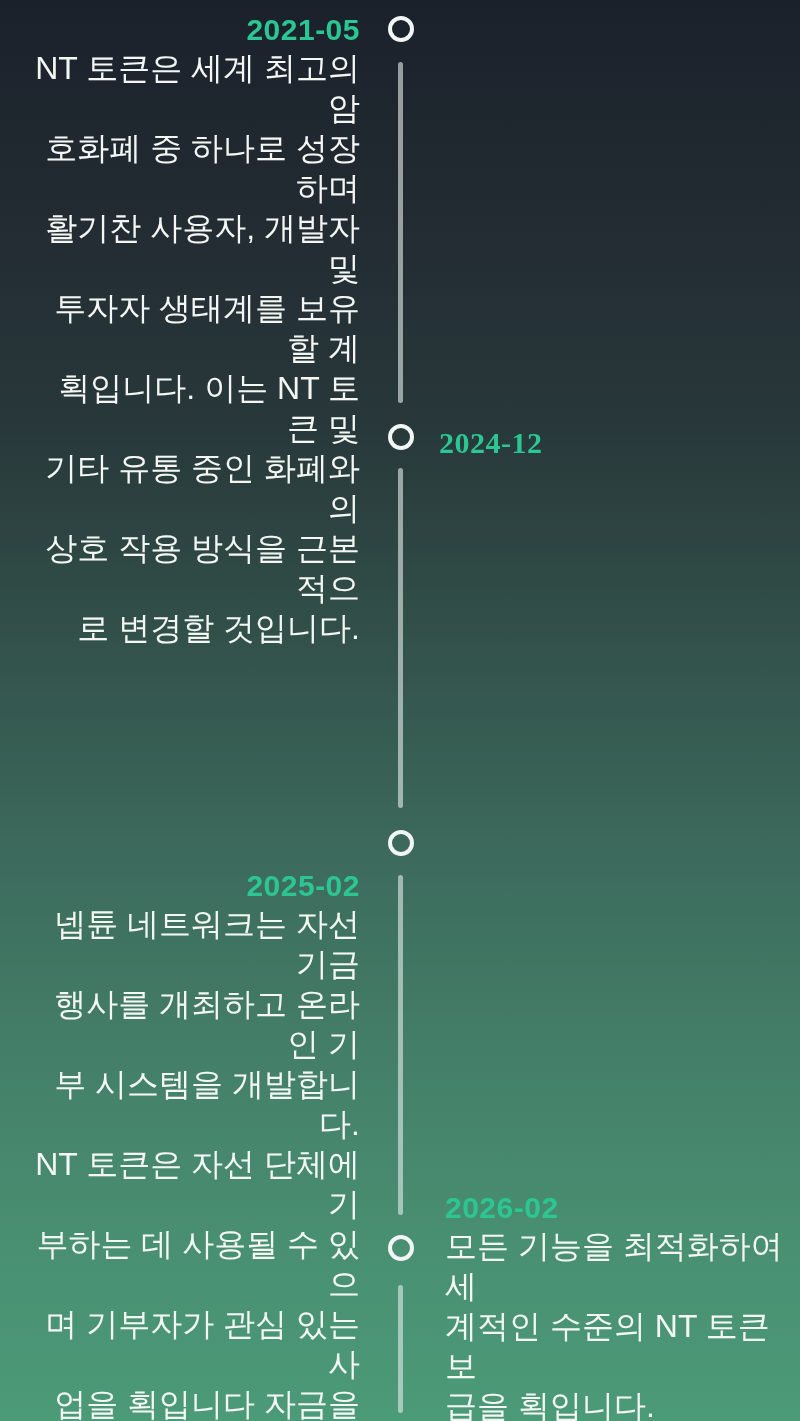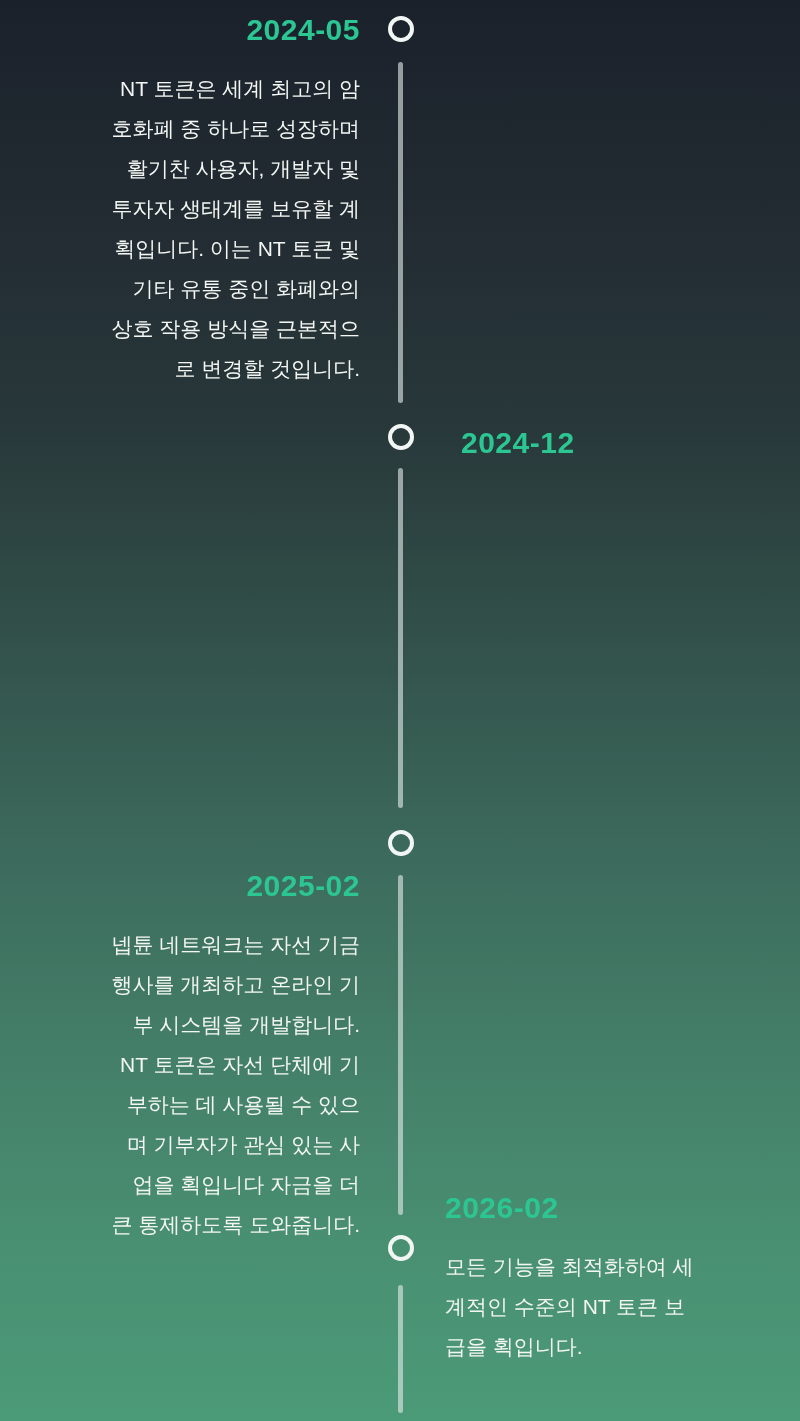--- a/index.html
+++ b/index.html
@@ -43,30 +43,30 @@
     position: absolute;
   }
   .entry .date {
     font-size: 30px;
     line-height: 36px;
     font-weight: bold;
     color: #2cc693;
     letter-spacing: 0.5px;
   }
   .entry .desc {
-    margin-top: 21px;
-    font-size: 21px;
+    margin-top: 0;
+    font-size: 32px;
     line-height: 40px;
     color: #f3f6f2;
     white-space: pre-line;
   }
   .entry.left { text-align: right; }
   .entry.right { text-align: left; }
   .e1 { top: 12px;   left: 30px;  width: 330px; }
-  .e2 { top: 425px;  left: 461px; width: 340px; }
+  .e2 { top: 425px;  left: 439px; width: 340px; font-family: Liberation Serif, serif; }
   .e3 { top: 868px;  left: 30px;  width: 330px; }
   .e4 { top: 1190px; left: 445px; width: 340px; }
   .n1 { left: 388px; top: 16px; }
   .n2 { left: 388px; top: 424px; }
   .n3 { left: 388px; top: 830px; }
   .n4 { left: 388px; top: 1235px; }
   .c1 { top: 62px;   height: 341px; }
   .c2 { top: 468px;  height: 340px; }
   .c3 { top: 875px;  height: 340px; }
   .c4 { top: 1285px; height: 128px; }
@@ -79,21 +79,21 @@
   <span class="node n1"></span>
   <span class="connector c1"></span>
   <span class="node n2"></span>
   <span class="connector c2"></span>
   <span class="node n3"></span>
   <span class="connector c3"></span>
   <span class="node n4"></span>
   <span class="connector c4"></span>
 
   <div class="entry left e1">
-    <div class="date">2024-05</div>
+    <div class="date">2021-05</div>
     <div class="desc">NT 토큰은 세계 최고의 암
 호화폐 중 하나로 성장하며
 활기찬 사용자, 개발자 및
 투자자 생태계를 보유할 계
 획입니다. 이는 NT 토큰 및
 기타 유통 중인 화폐와의
 상호 작용 방식을 근본적으
 로 변경할 것입니다.</div>
   </div>
 

